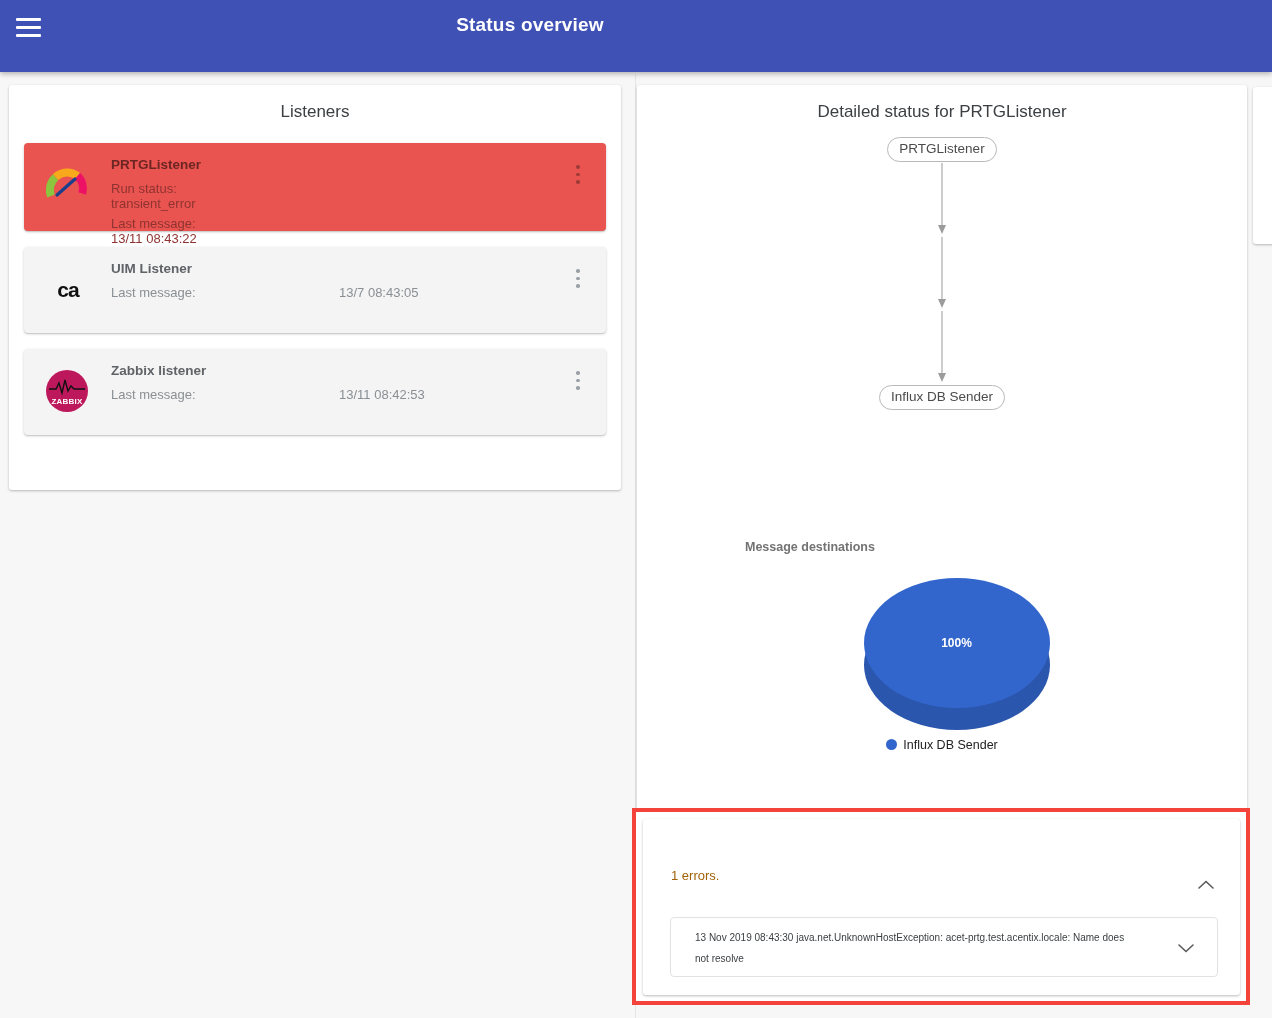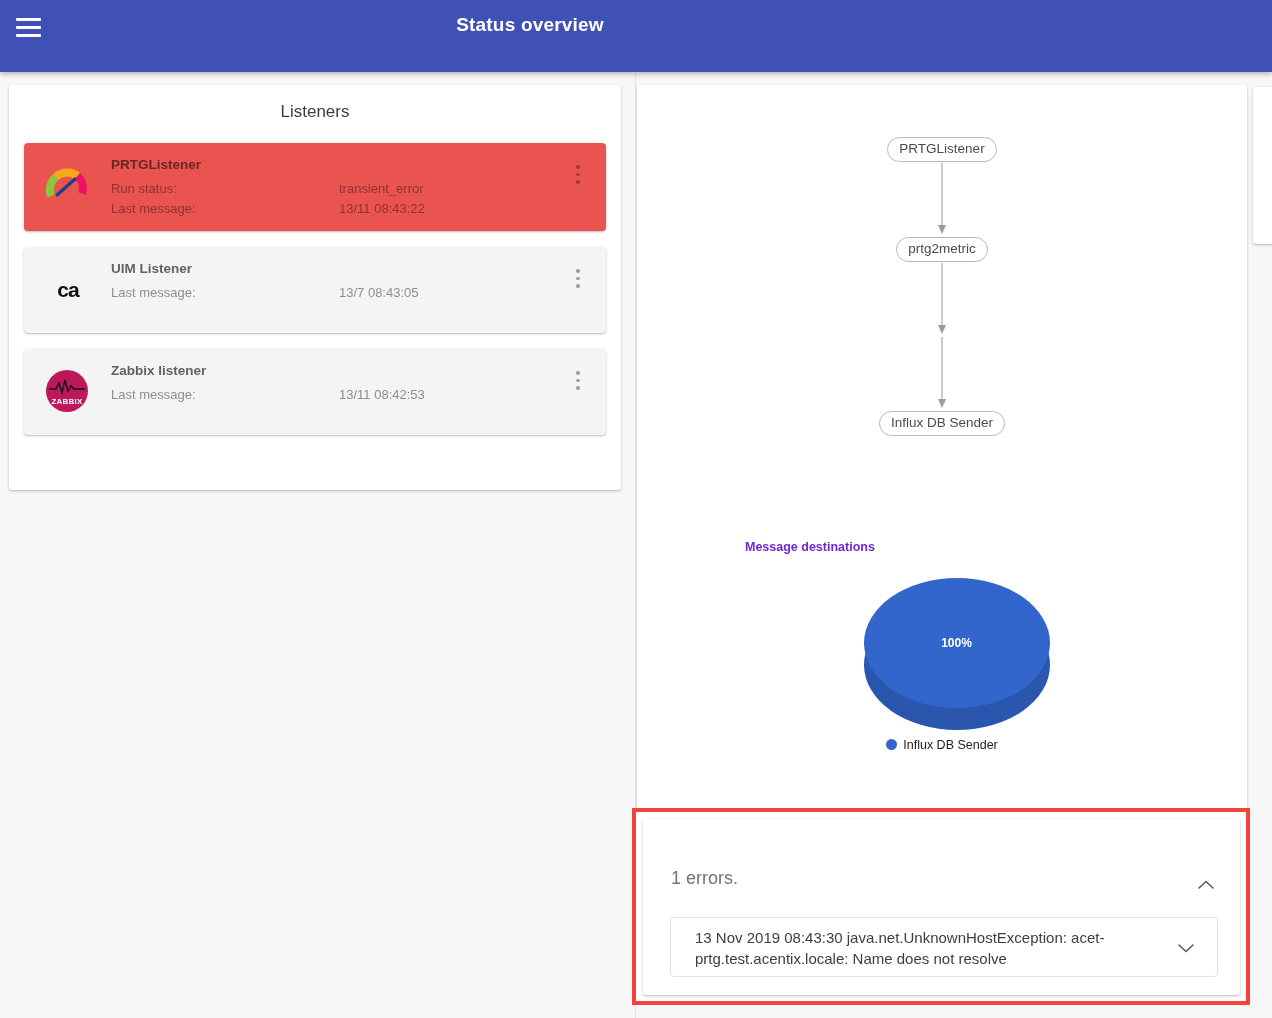--- a/index.html
+++ b/index.html
@@ -146,21 +146,21 @@
     color: #5f6368;
     margin-bottom: 9px;
   }
   .listener-card.error .listener-name { color: #6d2523; }
   .row {
     display: flex;
     font-size: 13px;
     color: #8a8f94;
     margin-bottom: 5px;
   }
-  .listener-card.error .row { color: #8e3330; }
+  .listener-card.error .row { color: #8e3330; flex-direction: column; }
   .row .k { width: 228px; }
   .row .v { }
 
   .kebab {
     position: absolute;
     right: 20px; top: 22px;
     width: 16px; height: 22px;
     cursor: pointer;
   }
   .kebab i {
@@ -238,21 +238,21 @@
   .chart-block {
     position: absolute;
     left: 0; top: 455px;
     width: 610px;
   }
   .chart-title {
     position: absolute;
     left: 108px; top: 0;
     font-size: 12.5px;
     font-weight: bold;
-    color: #6d28d9;
+    color: #737373;
   }
   .pie-wrap {
     position: absolute;
     left: 0; top: 38px;
     width: 610px;
     height: 180px;
     padding-left: 29px;
   }
   .pie-shape {
     position: absolute;
@@ -321,42 +321,42 @@
   }
   .errors-header {
     position: absolute;
     left: 0; top: 0;
     width: 597px; height: 68px;
     cursor: pointer;
   }
   .errors-count {
     position: absolute;
     left: 28px; top: 49px;
-    font-size: 18px;
-    color: #737373;
+    font-size: 13px;
+    color: #a16207;
   }
   .chev {
     position: absolute;
     cursor: pointer;
   }
   .chev-up { right: 25px; top: 58px; }
   .errors-item {
     position: absolute;
     left: 27px; top: 98px;
     width: 546px; height: 58px;
     border: 1px solid #e2e2e2;
     border-radius: 4px;
     background: #ffffff;
     cursor: pointer;
   }
   .errors-item-text {
     position: absolute;
     left: 24px; top: 9px;
     width: 430px;
-    font-size: 15px;
+    font-size: 10px;
     color: #3c4043;
     line-height: 21px;
   }
   .chev-down { right: 22px; top: 22px; }
 </style>
 </head>
 <body>
 
 <div class="page">
 
@@ -441,33 +441,31 @@
           <i></i>
           <i></i>
           <i></i>
         </div>
       </div>
 
     </div>
   </div>
 
   <div class="panel" id="detail-panel">
+    <div class="panel-title">Detailed status for PRTGListener</div>
 
     <div class="flow">
       <div class="flow-row">
         <span class="flow-node">PRTGListener</span>
       </div>
       <div class="flow-edge">
         <svg width="12" height="74" viewBox="0 0 12 74">
           <line x1="6" y1="0" x2="6" y2="64" stroke="#b0b0b0" stroke-width="1.3"></line>
           <polygon points="6,71 2,62 10,62" fill="#9c9c9c"></polygon>
         </svg>
-      </div>
-      <div class="flow-row">
-        <span class="flow-node">prtg2metric</span>
       </div>
       <div class="flow-edge">
         <svg width="12" height="74" viewBox="0 0 12 74">
           <line x1="6" y1="0" x2="6" y2="64" stroke="#b0b0b0" stroke-width="1.3"></line>
           <polygon points="6,71 2,62 10,62" fill="#9c9c9c"></polygon>
         </svg>
       </div>
       <div class="flow-edge">
         <svg width="12" height="74" viewBox="0 0 12 74">
           <line x1="6" y1="0" x2="6" y2="64" stroke="#b0b0b0" stroke-width="1.3"></line>

